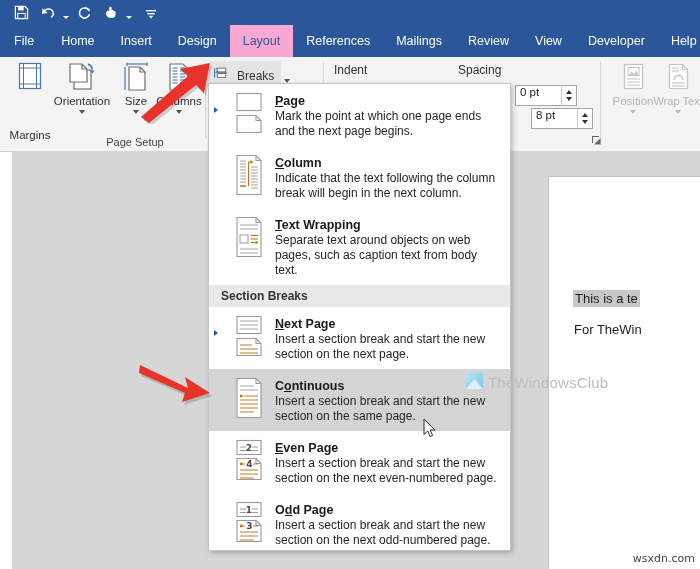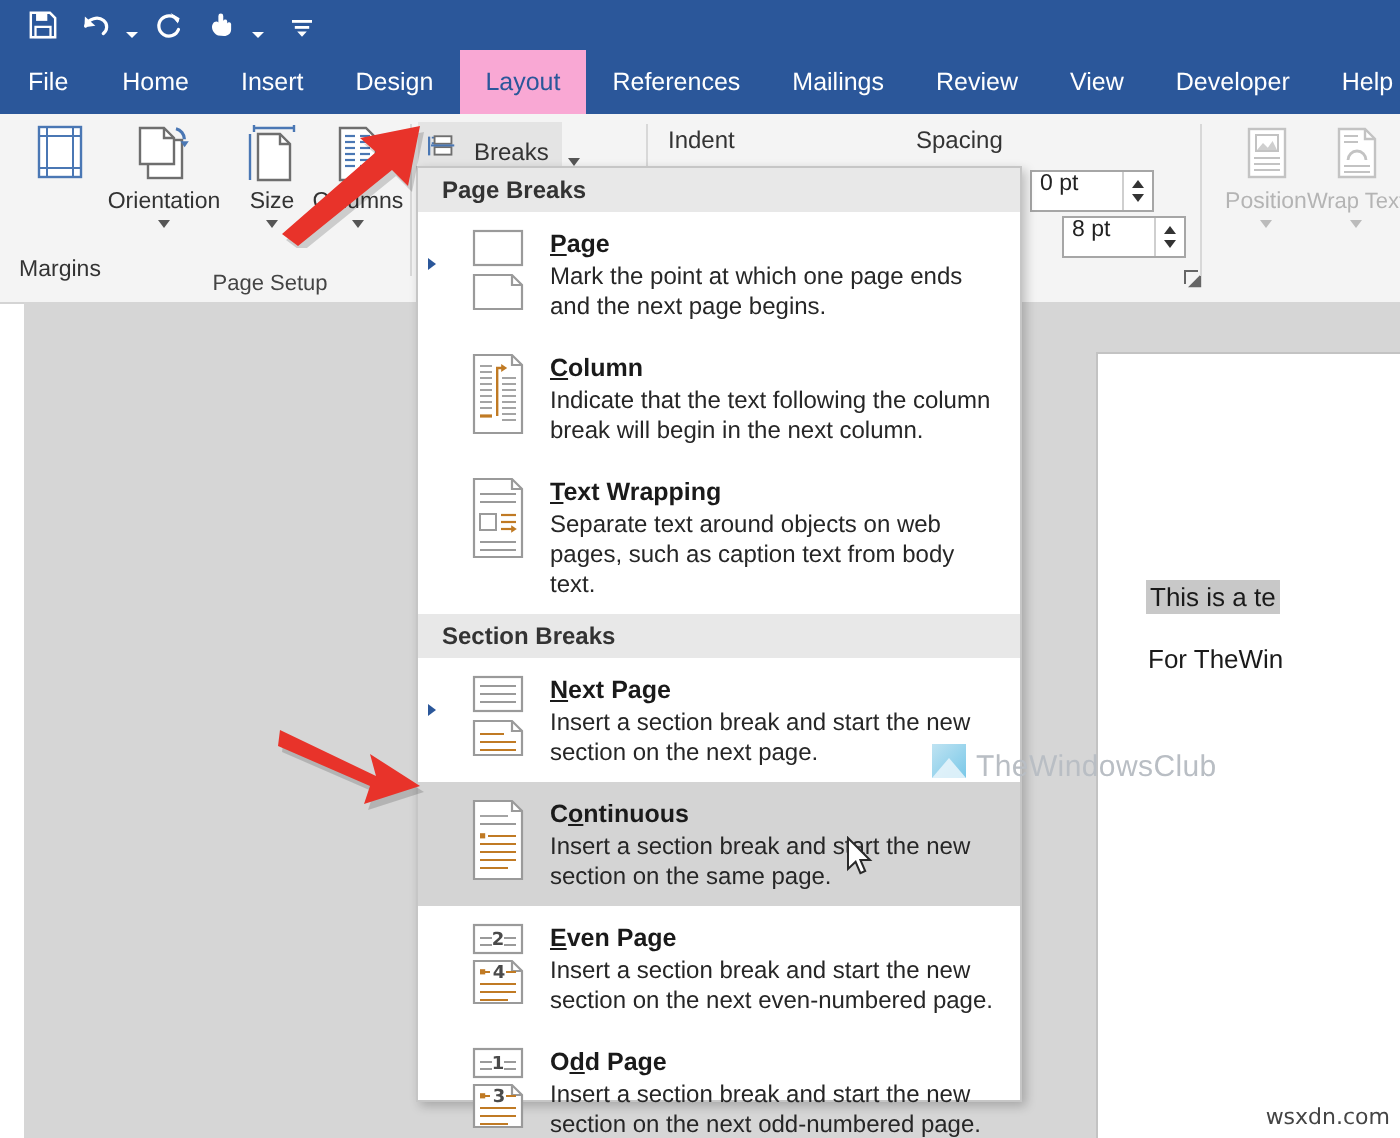--- a/index.html
+++ b/index.html
@@ -404,23 +404,20 @@
 
 <div class="docarea">
   <div class="page">
     <div class="doctext sel" style="left:24px;top:113px;padding:1px 2px;">This is a te</div>
     <div class="doctext" style="left:25px;top:145px;">For TheWin</div>
   </div>
 </div>
 
 <div class="menu">
 
-  <div class="menu-hdr">
-    <span>Page Breaks</span>
-  </div>
 
   <div class="mitem">
     <span class="bullet">
         <i></i>
       </span>
     <span class="micon">
       <svg width="34" height="42" viewBox="0 0 34 42">
           <rect x="5" y="1.5" width="24" height="17" fill="#fff" stroke="#9a9a9a" stroke-width="1.1"></rect>
           <path d="M5 23.5 h19 l5 5 v12 H5 z" fill="#fff" stroke="#9a9a9a" stroke-width="1.1"></path>
           <path d="M24 23.5 v5 h5" fill="none" stroke="#9a9a9a" stroke-width="1.1"></path>

